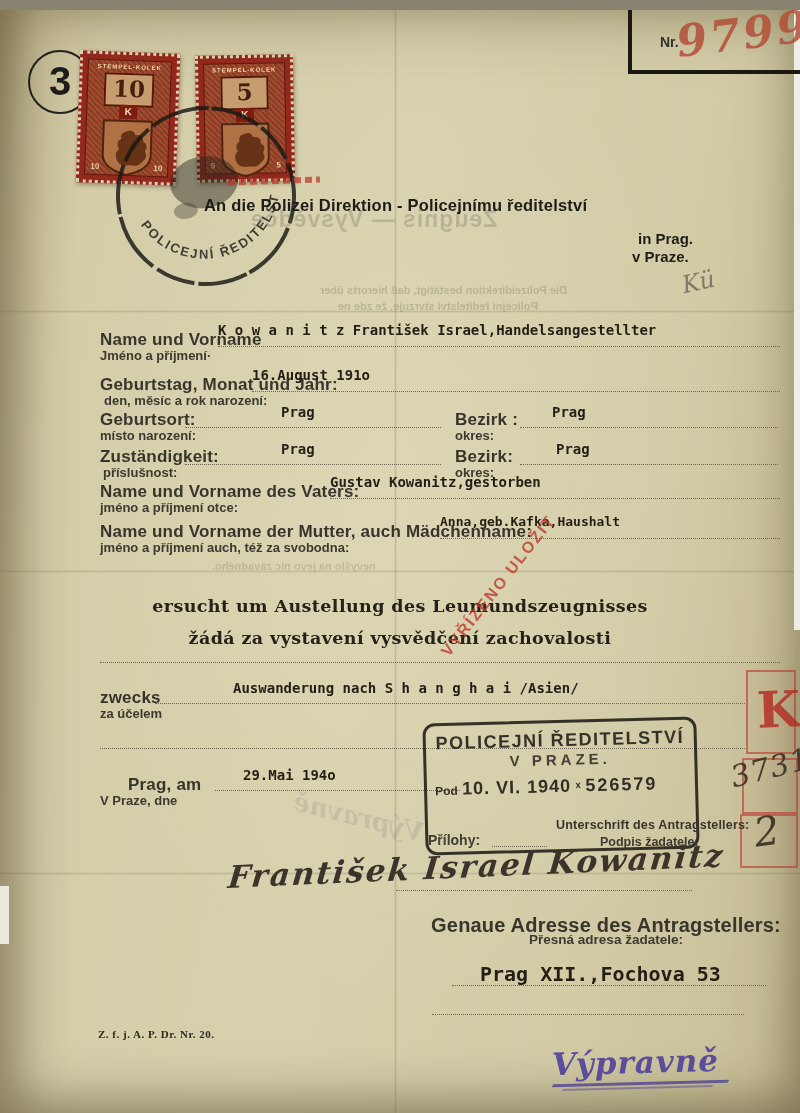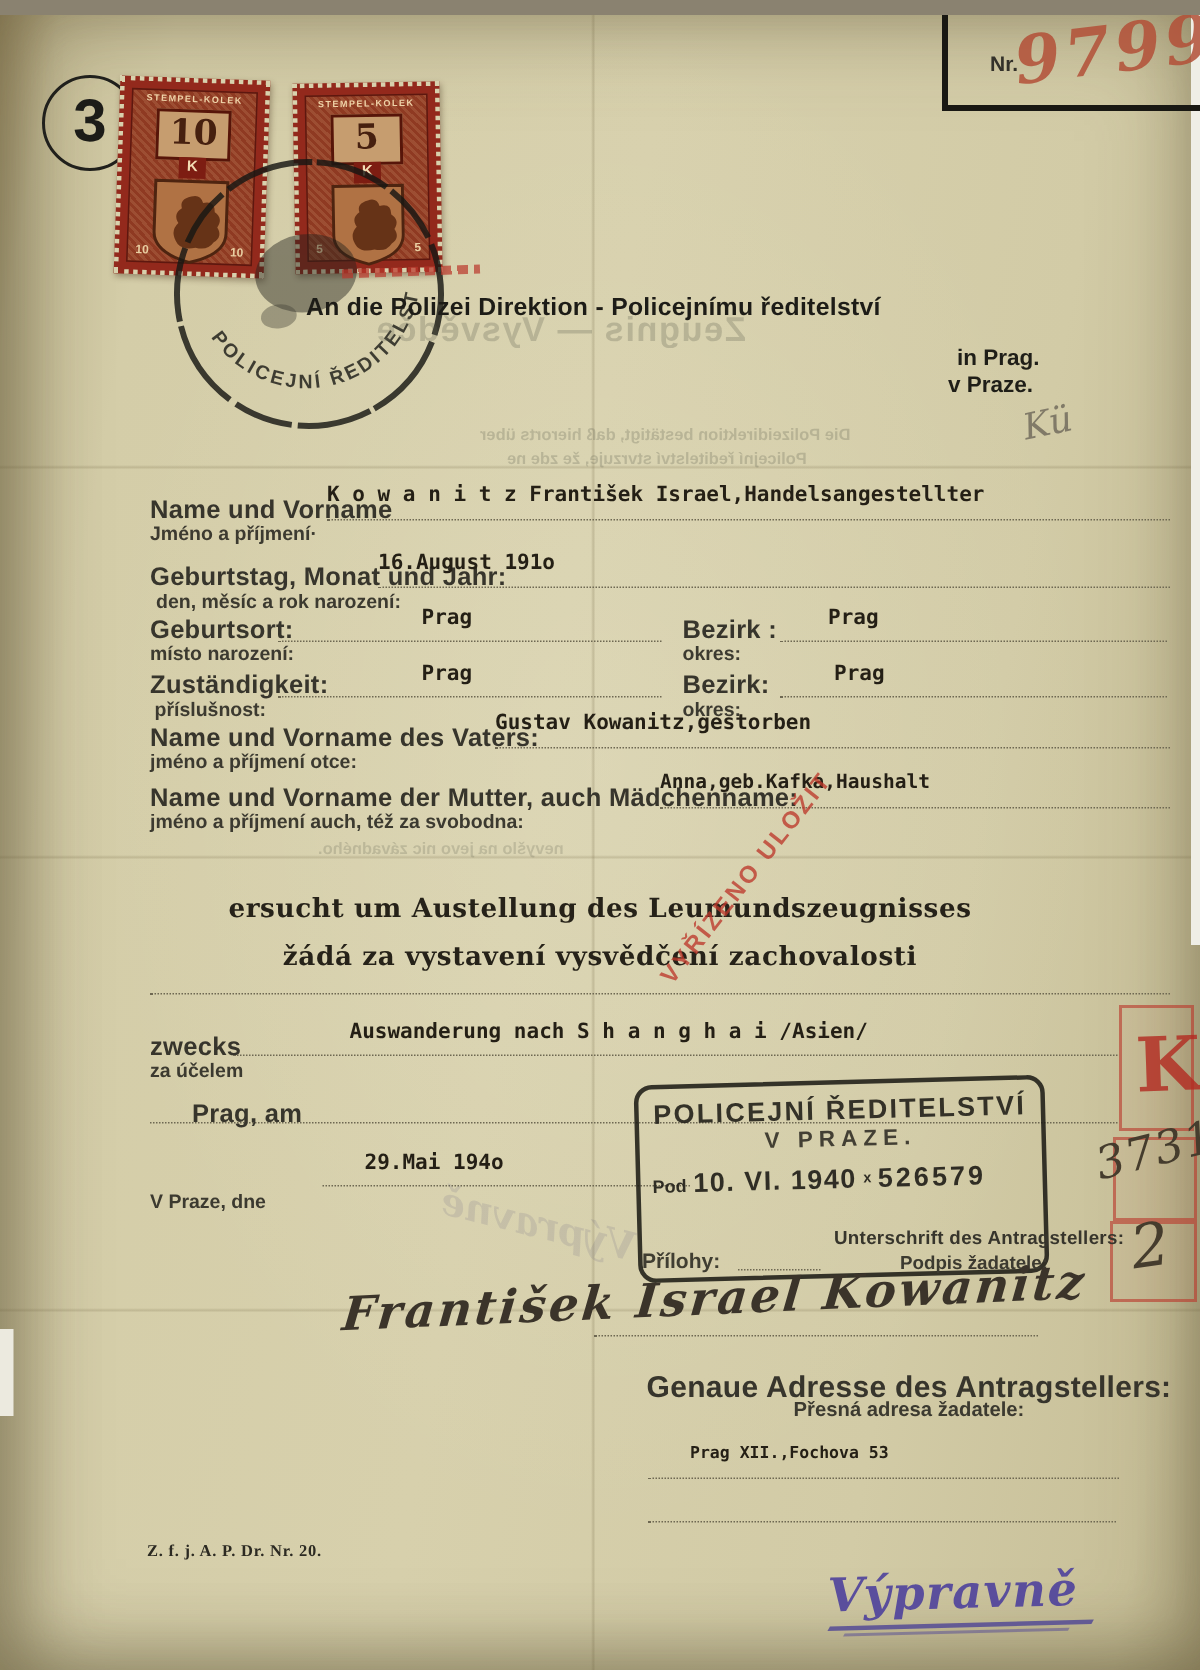--- a/index.html
+++ b/index.html
@@ -152,21 +152,21 @@
   <div class="abs" style="left:452px;top:632px;width:230px;font-size:16px;font-weight:800;letter-spacing:2px;color:rgba(188,56,44,.78);transform:rotate(-52deg);transform-origin:left bottom;">VYŘÍZENO ULOŽIT</div>
 
   <div class="abs redbox" style="left:746px;top:660px;width:50px;height:84px;">
     <span class="abs" style="left:9px;top:8px;font-family:'DejaVu Serif',serif;font-size:50px;font-weight:900;color:rgba(178,44,34,.82);transform:rotate(-2deg);">K</span>
   </div>
   <div class="abs redbox" style="left:742px;top:748px;width:56px;height:56px;border-width:2px;"></div>
   <div class="abs ink" style="left:730px;top:740px;font-size:30px;transform:rotate(-14deg);letter-spacing:1px;">3731</div>
   <div class="abs redbox" style="left:740px;top:804px;width:58px;height:54px;border-width:2px;"></div>
   <div class="abs ink" style="left:754px;top:798px;font-size:40px;transform:rotate(-8deg);">2</div>
 
-  <div class="abs lab" style="left:100px;top:723px;padding-left:28px;">Prag, am</div>
+  <div class="abs lab" style="left:100px;top:765px;padding-left:28px;">Prag, am</div>
   <div class="abs lab2" style="left:100px;top:783px;">V Praze, dne</div>
   <div class="abs dotline valrow tw" style="left:215px;top:757px;width:245px;padding-left:28px;box-sizing:border-box;">29.Mai 194o</div>
 
   <div class="abs" style="left:424px;top:710px;width:268px;height:126px;border:3.5px solid rgba(30,28,22,.88);border-radius:12px;transform:rotate(-1.5deg);">
     <div style="text-align:center;margin-top:7px;font-size:18px;font-weight:800;letter-spacing:1.5px;color:rgba(34,32,26,.9);">POLICEJNÍ ŘEDITELSTVÍ</div>
     <div style="text-align:center;font-size:15px;font-weight:800;letter-spacing:4px;color:rgba(34,32,26,.82);">V PRAZE.</div>
     <div style="margin-top:8px;margin-left:8px;font-weight:800;color:rgba(30,28,22,.9);white-space:nowrap;">
       <span style="font-size:12px;">Pod</span>
       <span style="font-size:18px;letter-spacing:1px;">10. VI. 1940</span>
       <span style="font-size:14px;">ˣ</span>
@@ -179,21 +179,21 @@
   <div class="abs lab" style="left:556px;top:808px;font-size:12.5px;">Unterschrift des Antragstellers:</div>
   <div class="abs lab2" style="left:600px;top:825px;font-size:12.5px;font-weight:700;">Podpis žadatele:</div>
 
   <div class="abs ink" style="left:228px;top:838px;font-size:31px;font-weight:600;letter-spacing:2px;transform:rotate(-2.5deg) skewX(-8deg);color:#3b342a;">František Israel Kowanitz</div>
   <div class="abs dotline" style="left:396px;top:862px;width:296px;height:18px;"></div>
 
   <div class="abs bleed" style="left:292px;top:792px;font-size:26px;opacity:.14;color:#56527a;transform:scaleX(-1) rotate(-14deg);font-family:'DejaVu Serif',serif;font-style:italic;">Výpravně</div>
 
   <div class="abs lab" style="left:430px;top:904px;width:352px;text-align:center;font-size:20px;">Genaue Adresse des Antragstellers:</div>
   <div class="abs lab2" style="left:430px;top:922px;width:352px;text-align:center;font-size:13.5px;font-weight:700;">Přesná adresa žadatele:</div>
-  <div class="abs dotline valrow tw" style="left:432px;top:952px;width:314px;padding-left:28px;box-sizing:border-box;font-size:11px;">Prag XII.,Fochova 53</div>
+  <div class="abs dotline valrow tw" style="left:452px;top:952px;width:314px;padding-left:28px;box-sizing:border-box;font-size:20px;">Prag XII.,Fochova 53</div>
   <div class="abs dotline" style="left:432px;top:984px;width:312px;height:20px;"></div>
 
   <div class="abs" style="left:98px;top:1018px;font-family:'Liberation Serif',serif;font-size:11px;font-weight:700;letter-spacing:.5px;color:#2c2a22;">Z. f. j. A. P. Dr. Nr. 20.</div>
 
   <div class="abs" style="left:552px;top:1034px;transform:rotate(-1.5deg);">
     <div style="font-family:'DejaVu Serif',serif;font-style:italic;font-weight:800;font-size:31px;letter-spacing:1px;color:rgba(74,62,156,.88);">Výpravně</div>
     <div style="width:176px;height:3px;background:rgba(70,60,150,.75);margin-top:2px;transform:skewX(-30deg);"></div>
     <div style="width:150px;height:2px;background:rgba(70,60,150,.45);margin-top:2px;margin-left:10px;transform:skewX(-30deg);"></div>
   </div>
 

